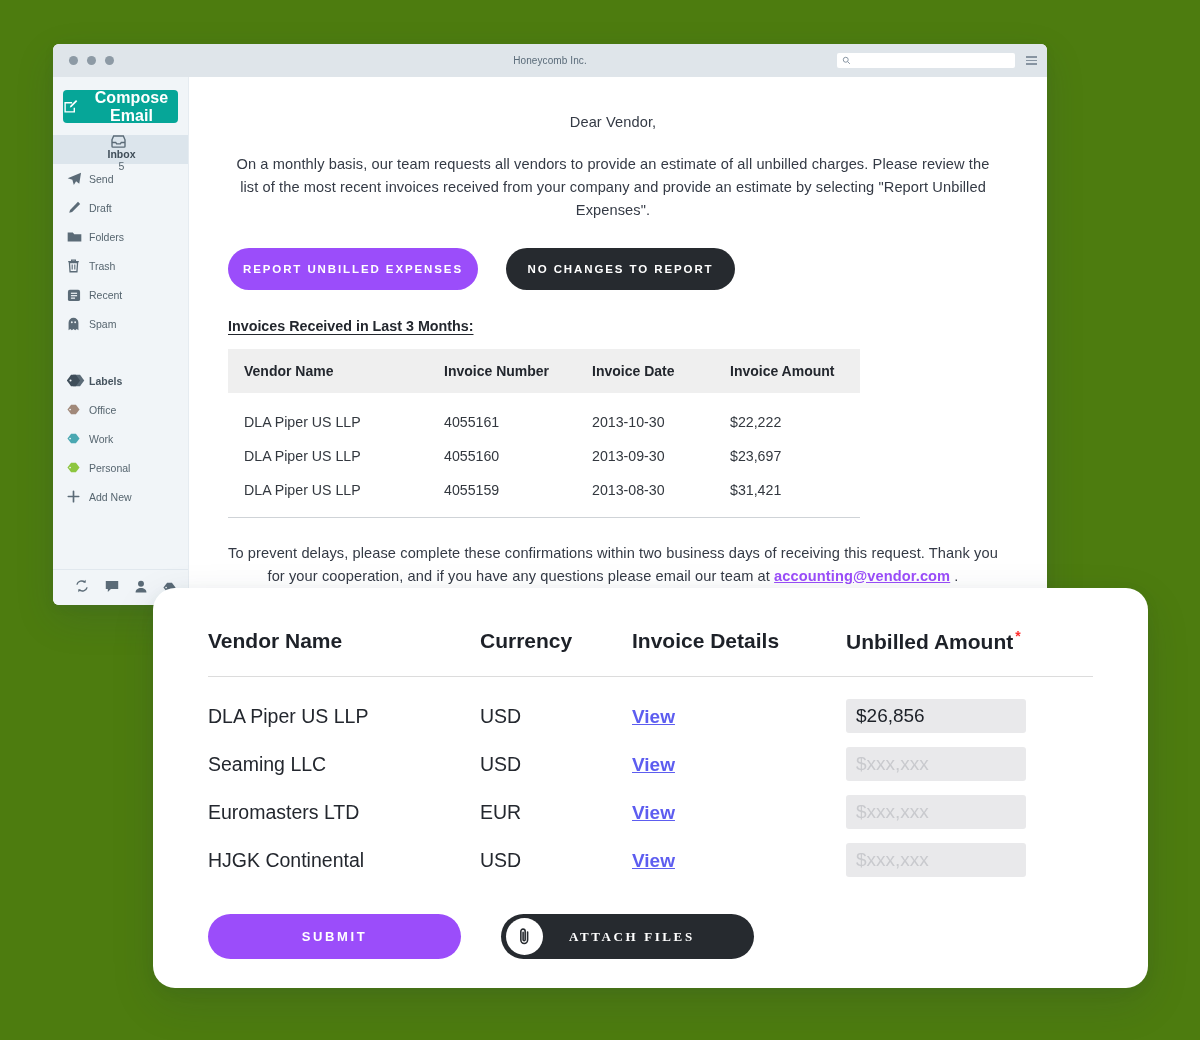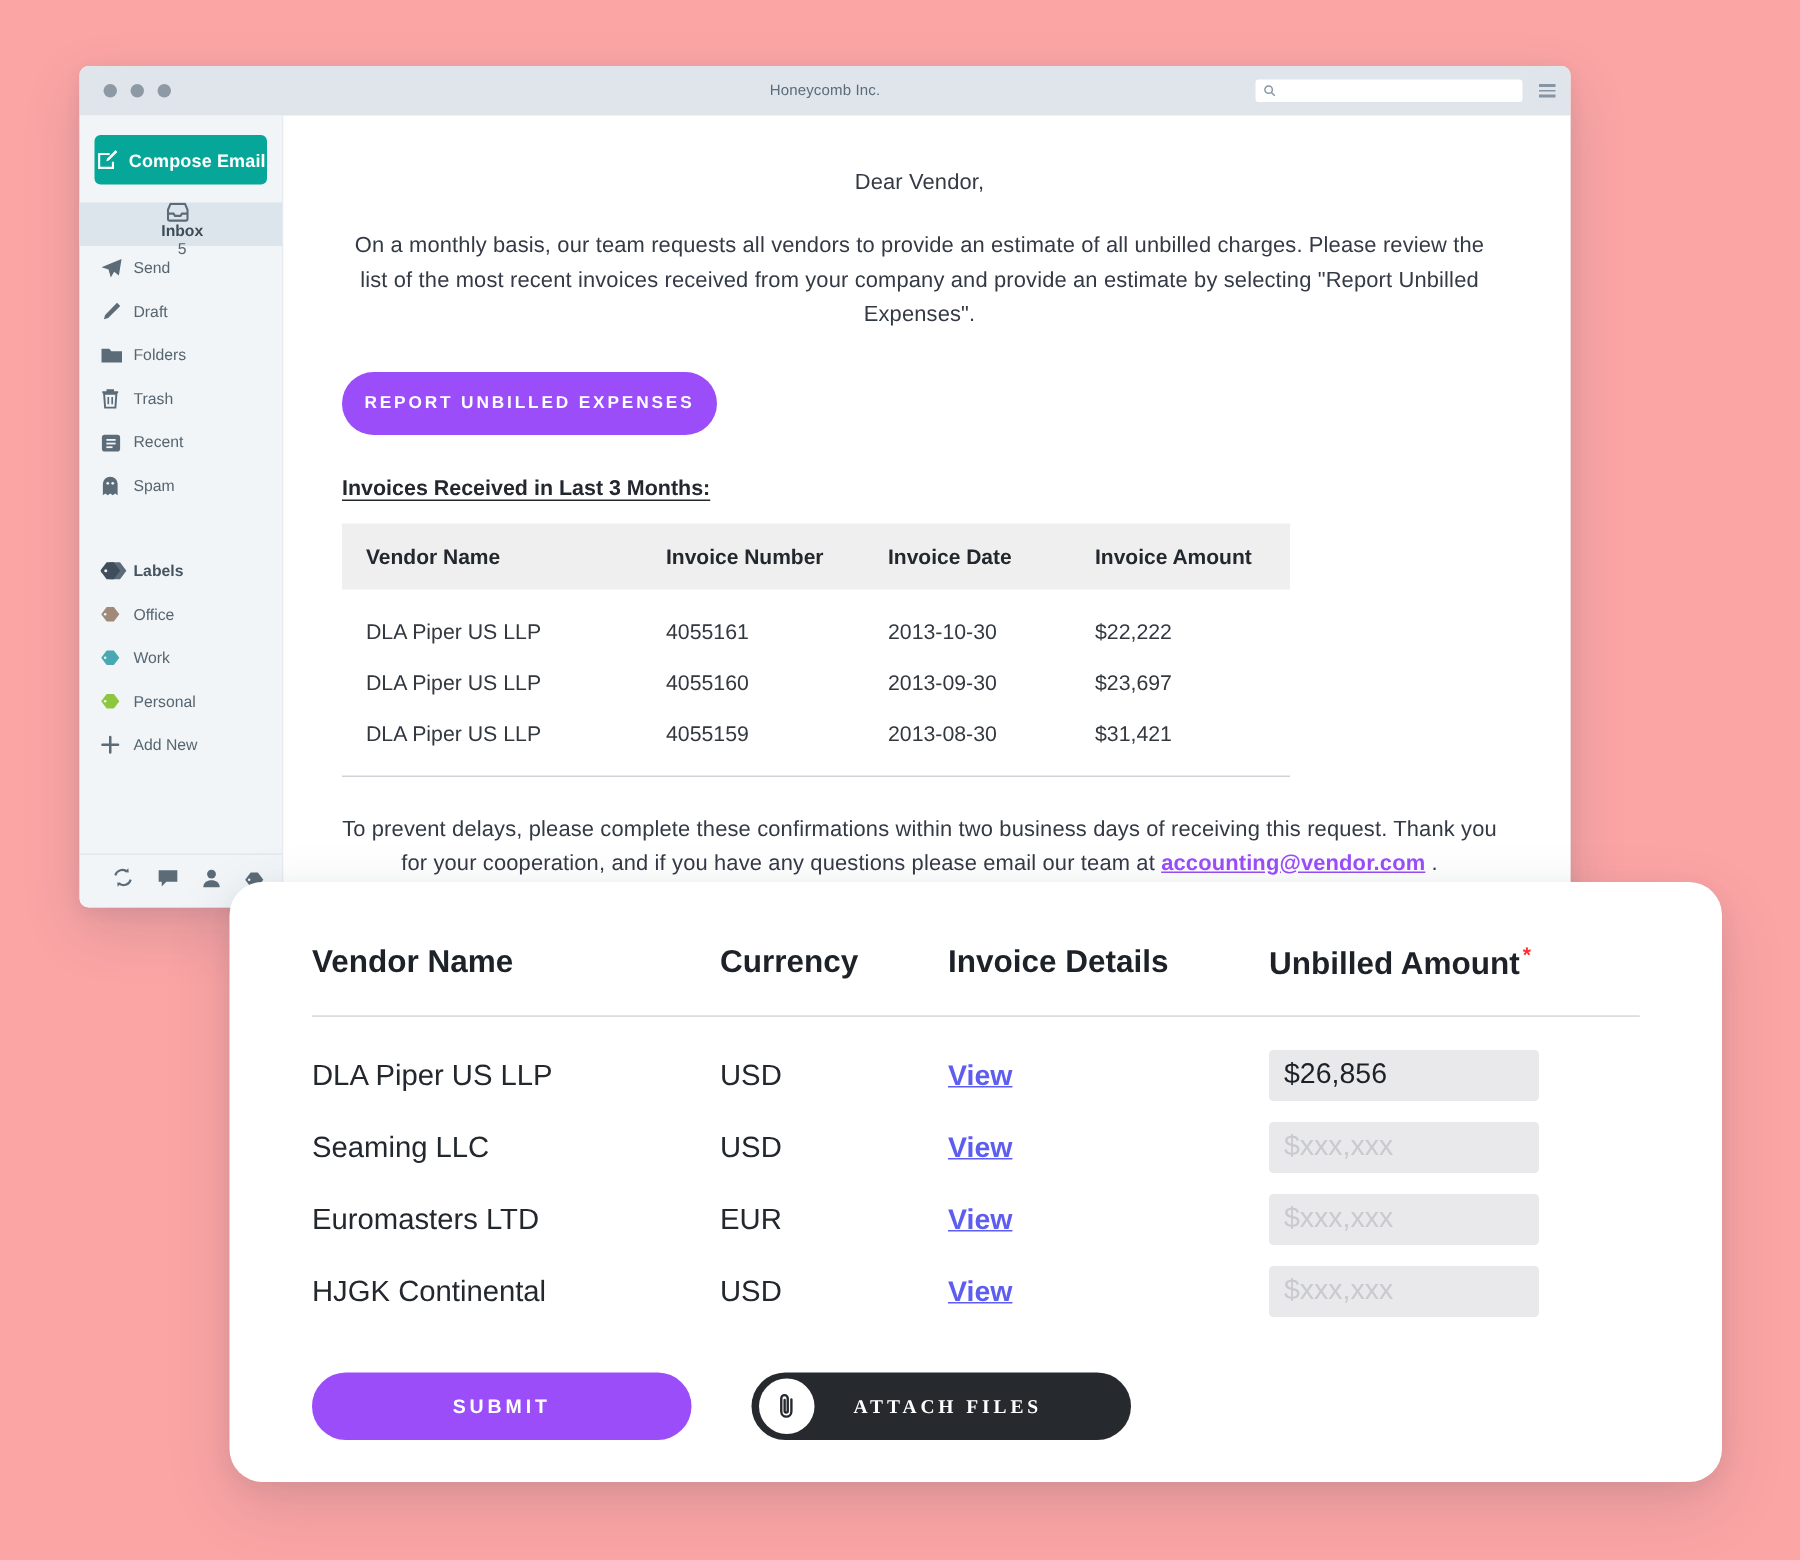--- a/index.html
+++ b/index.html
@@ -2,21 +2,21 @@
 <html><head>
 <meta charset="utf-8">
 <style>
   * { box-sizing: border-box; margin: 0; padding: 0; }
   html, body {
     width: 1200px; height: 1040px;
     background: #ffffff;
     font-family: "Liberation Sans", sans-serif;
     overflow: hidden;
   }
-  #stage { position: relative; width: 1200px; height: 1040px; background:#fca5a5; }
+  #stage { position: relative; width: 1200px; height: 1040px; background:#4d7c0f; }
 
   
   .mail-window {
     position: absolute; left: 53px; top: 44px;
     width: 994px; height: 561px;
     background: #ffffff;
     border-radius: 6px;
     box-shadow: 0 14px 38px rgba(40,60,90,.16), 0 3px 10px rgba(40,60,90,.08);
     overflow: hidden;
   }
@@ -49,21 +49,21 @@
   .sidebar {
     width: 136px; background: #f1f5f8;
     display:flex; flex-direction:column;
     border-right: 1px solid #e6ecf1;
   }
   .compose-wrap { padding: 13px 10px 10px 10px; }
   .compose-btn {
     background: #06a698; color:#fff; border:none; border-radius: 4px;
     height: 33px; width:100%;
     display:flex; align-items:center; justify-content:center; gap:7px;
-    font-size: 12px; font-weight: 700; letter-spacing:.1px;
+    font-size: 16px; font-weight: 700; letter-spacing:.1px;
     cursor:pointer;
   }
   .compose-btn svg { flex: none; }
 
   .nav { margin-top: 2px; }
   .nav-item {
     display:flex; align-items:center; gap:0;
     height: 29px; padding: 0 12px 0 14px;
     cursor: pointer; position: relative;
   }
@@ -358,20 +358,21 @@
           </span>
         </div>
       </div>
 
       <div class="content">
         <p class="para">Dear Vendor,</p>
         <p class="para">On a monthly basis, our team requests all vendors to provide an estimate of all unbilled charges. Please review the list of the most recent invoices received from your company and provide an estimate by selecting "Report Unbilled Expenses".</p>
 
         <div class="btn-row">
           <button class="pill purple">REPORT UNBILLED EXPENSES</button>
+          <button class="pill dark">NO CHANGES TO REPORT</button>
         </div>
 
         <div class="sub-head">Invoices Received in Last 3 Months:</div>
 
         <table class="inv">
           <colgroup>
               <col class="c1">
               <col class="c2">
               <col class="c3">
               <col class="c4">

